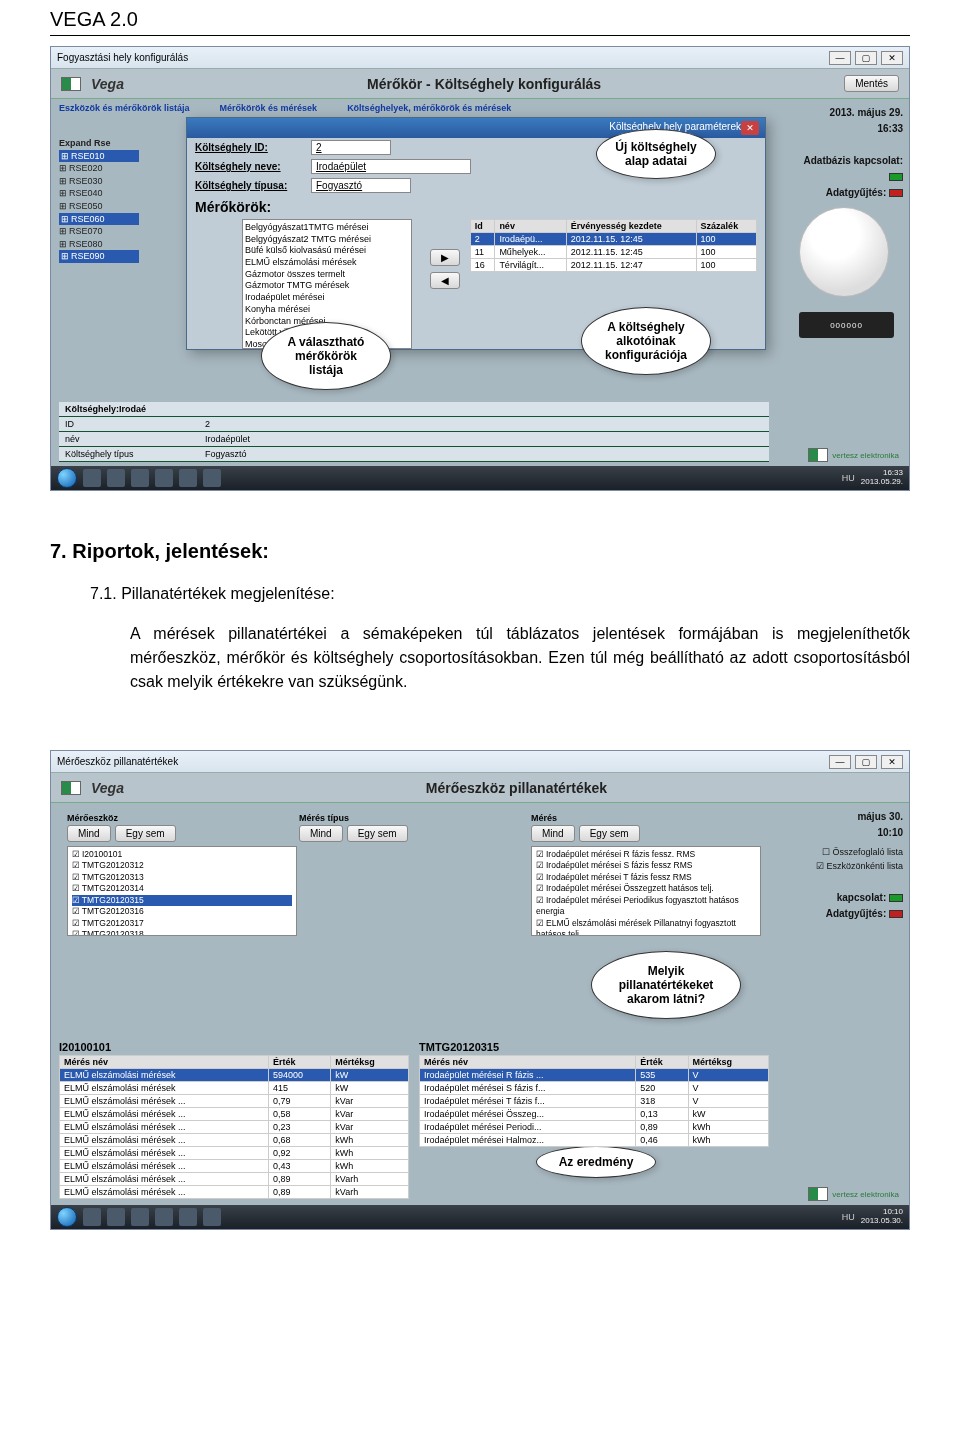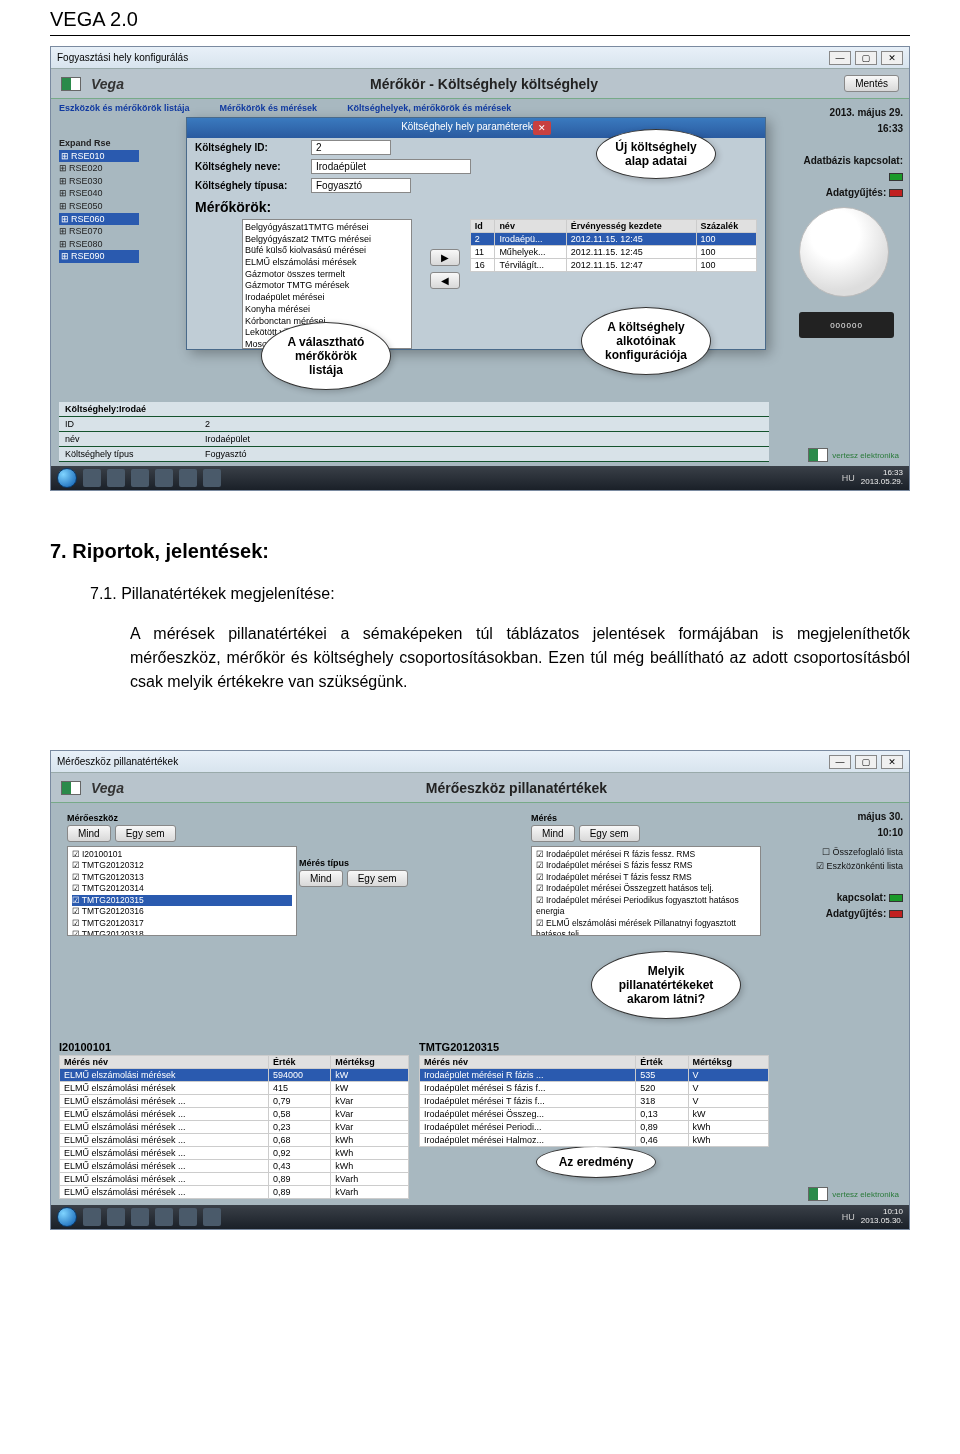--- a/index.html
+++ b/index.html
@@ -80,36 +80,37 @@
     background: #c0cdd6;
     border: 1px solid #4a6a8a;
     box-shadow: 4px 4px 12px rgba(0,0,0,0.3);
   }
   .dialog-title {
     background: linear-gradient(#3a7abf, #2a5a9f);
     color: #fff;
     font-size: 10px;
     padding: 3px 6px;
     display: flex;
-    justify-content: center;
+    justify-content: flex-end;
   }
   .dialog-close {
     width: 18px; height: 14px;
     background: #c84040;
     color: #fff;
     font-size: 9px;
     display: flex; align-items: center; justify-content: center;
     border-radius: 2px;
   }
   .field-row {
     display: flex;
     font-size: 10px;
     padding: 2px 8px;
     align-items: center;
     gap: 6px;
+    text-decoration: underline;
   }
   .field-label { width: 110px; font-weight: bold; }
   .field-input {
     background: #fff;
     border: 1px solid #888;
     padding: 1px 4px;
     font-size: 10px;
     min-width: 80px;
   }
   .panel-label {
@@ -251,21 +252,20 @@
   .columns-panel {
     position: absolute;
     left: 8px; right: 140px;
     top: 88px;
     height: 200px;
   }
   .three-cols {
     display: flex;
     gap: 2px;
     padding: 0 8px;
-    align-items: center;
   }
   .col {
     flex: 1;
     font-size: 9px;
   }
   .col-head {
     font-weight: bold;
     padding: 2px 0;
   }
   .btn-grp { display: flex; gap: 4px; margin-bottom: 4px; }
@@ -308,21 +308,21 @@
       <span>Fogyasztási hely konfigurálás</span>
       <div class="win-ctrls">
         <div class="win-ctrl">—</div>
         <div class="win-ctrl">▢</div>
         <div class="win-ctrl">✕</div>
       </div>
     </div>
     <div class="app-header">
       <div class="logo-sq"></div>
       <span class="app-name">Vega</span>
-      <span class="app-center-title">Mérőkör - Költséghely költséghely</span>
+      <span class="app-center-title">Mérőkör - Költséghely konfigurálás</span>
       <div class="btn-small">Mentés</div>
     </div>
 
     <div style="position:absolute; left:8px; top:56px; right:140px; font-size:9px; color:#113aa0; display:flex; gap:30px; font-weight:bold;">
       <span>Eszközök és mérőkörök listája</span>
       <span>Mérőkörök és mérések</span>
       <span>Költséghelyek, mérőkörök és mérések</span>
     </div>
 
     <div class="left-tree">

